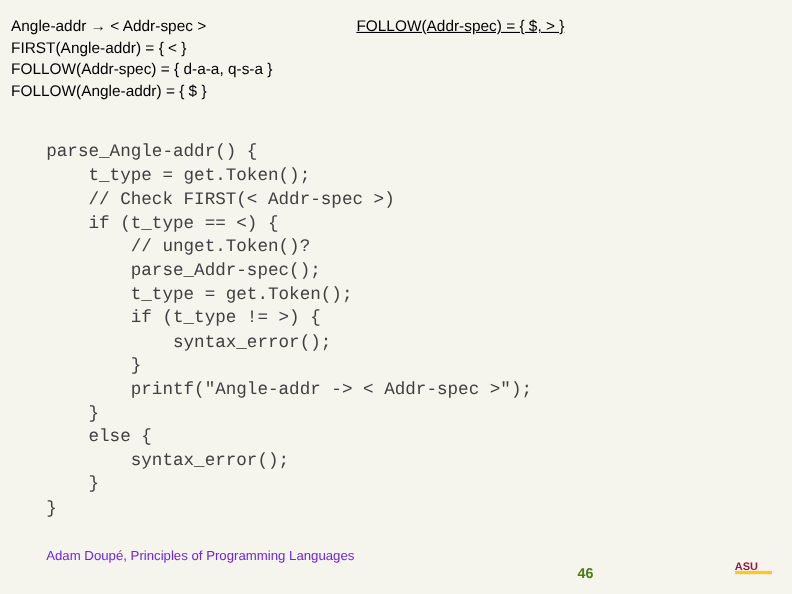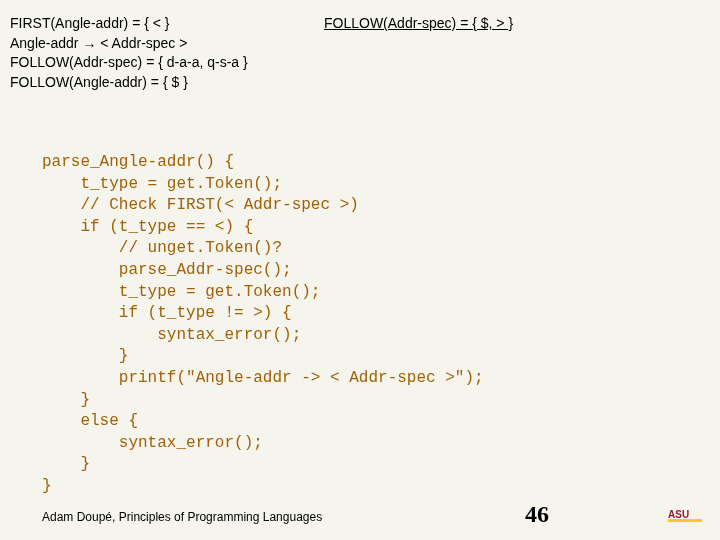--- a/index.html
+++ b/index.html
@@ -38,56 +38,54 @@
   }
 
   .code-block {
     position: absolute;
     top: 128px;
     left: 42px;
     font-family: "Courier New", Courier, monospace;
     font-size: 16px;
     line-height: 1.35;
     white-space: pre;
-    color: #a16207;
-    margin-top: 24px;
+    color: #404040;
   }
 
   .footer-text {
     position: absolute;
-    bottom: 16px;
+    bottom: 28px;
     left: 42px;
     font-size: 12px;
-    color: #000000;
+    color: #6d28d9;
   }
   .page-num {
     position: absolute;
     bottom: 12px;
     left: 525px;
-    font-size: 24px;
+    font-size: 13px;
     font-weight: bold;
-    color: #000000;
-    font-family: Liberation Serif, serif;
+    color: #4d7c0f;
   }
   .logo {
     position: absolute;
     bottom: 14px;
     right: 18px;
     width: 34px;
     height: 18px;
   }
 </style>
 </head>
 <body>
 
 <div class="slide">
 
   <div class="grammar-block">
+    <div class="line">Angle-addr → &lt; Addr-spec &gt;</div>
     <div class="line">FIRST(Angle-addr) = { &lt; }</div>
-    <div class="line">Angle-addr → &lt; Addr-spec &gt;</div>
     <div class="line">FOLLOW(Addr-spec) = { d-a-a, q-s-a }</div>
     <div class="line">FOLLOW(Angle-addr) = { $ }</div>
   </div>
 
   <div class="follow-block">FOLLOW(Addr-spec) = { $, &gt; }</div>
 
   <div class="code-block">parse_Angle-addr() {
     t_type = get.Token();
     // Check FIRST(&lt; Addr-spec &gt;)
     if (t_type == &lt;) {

